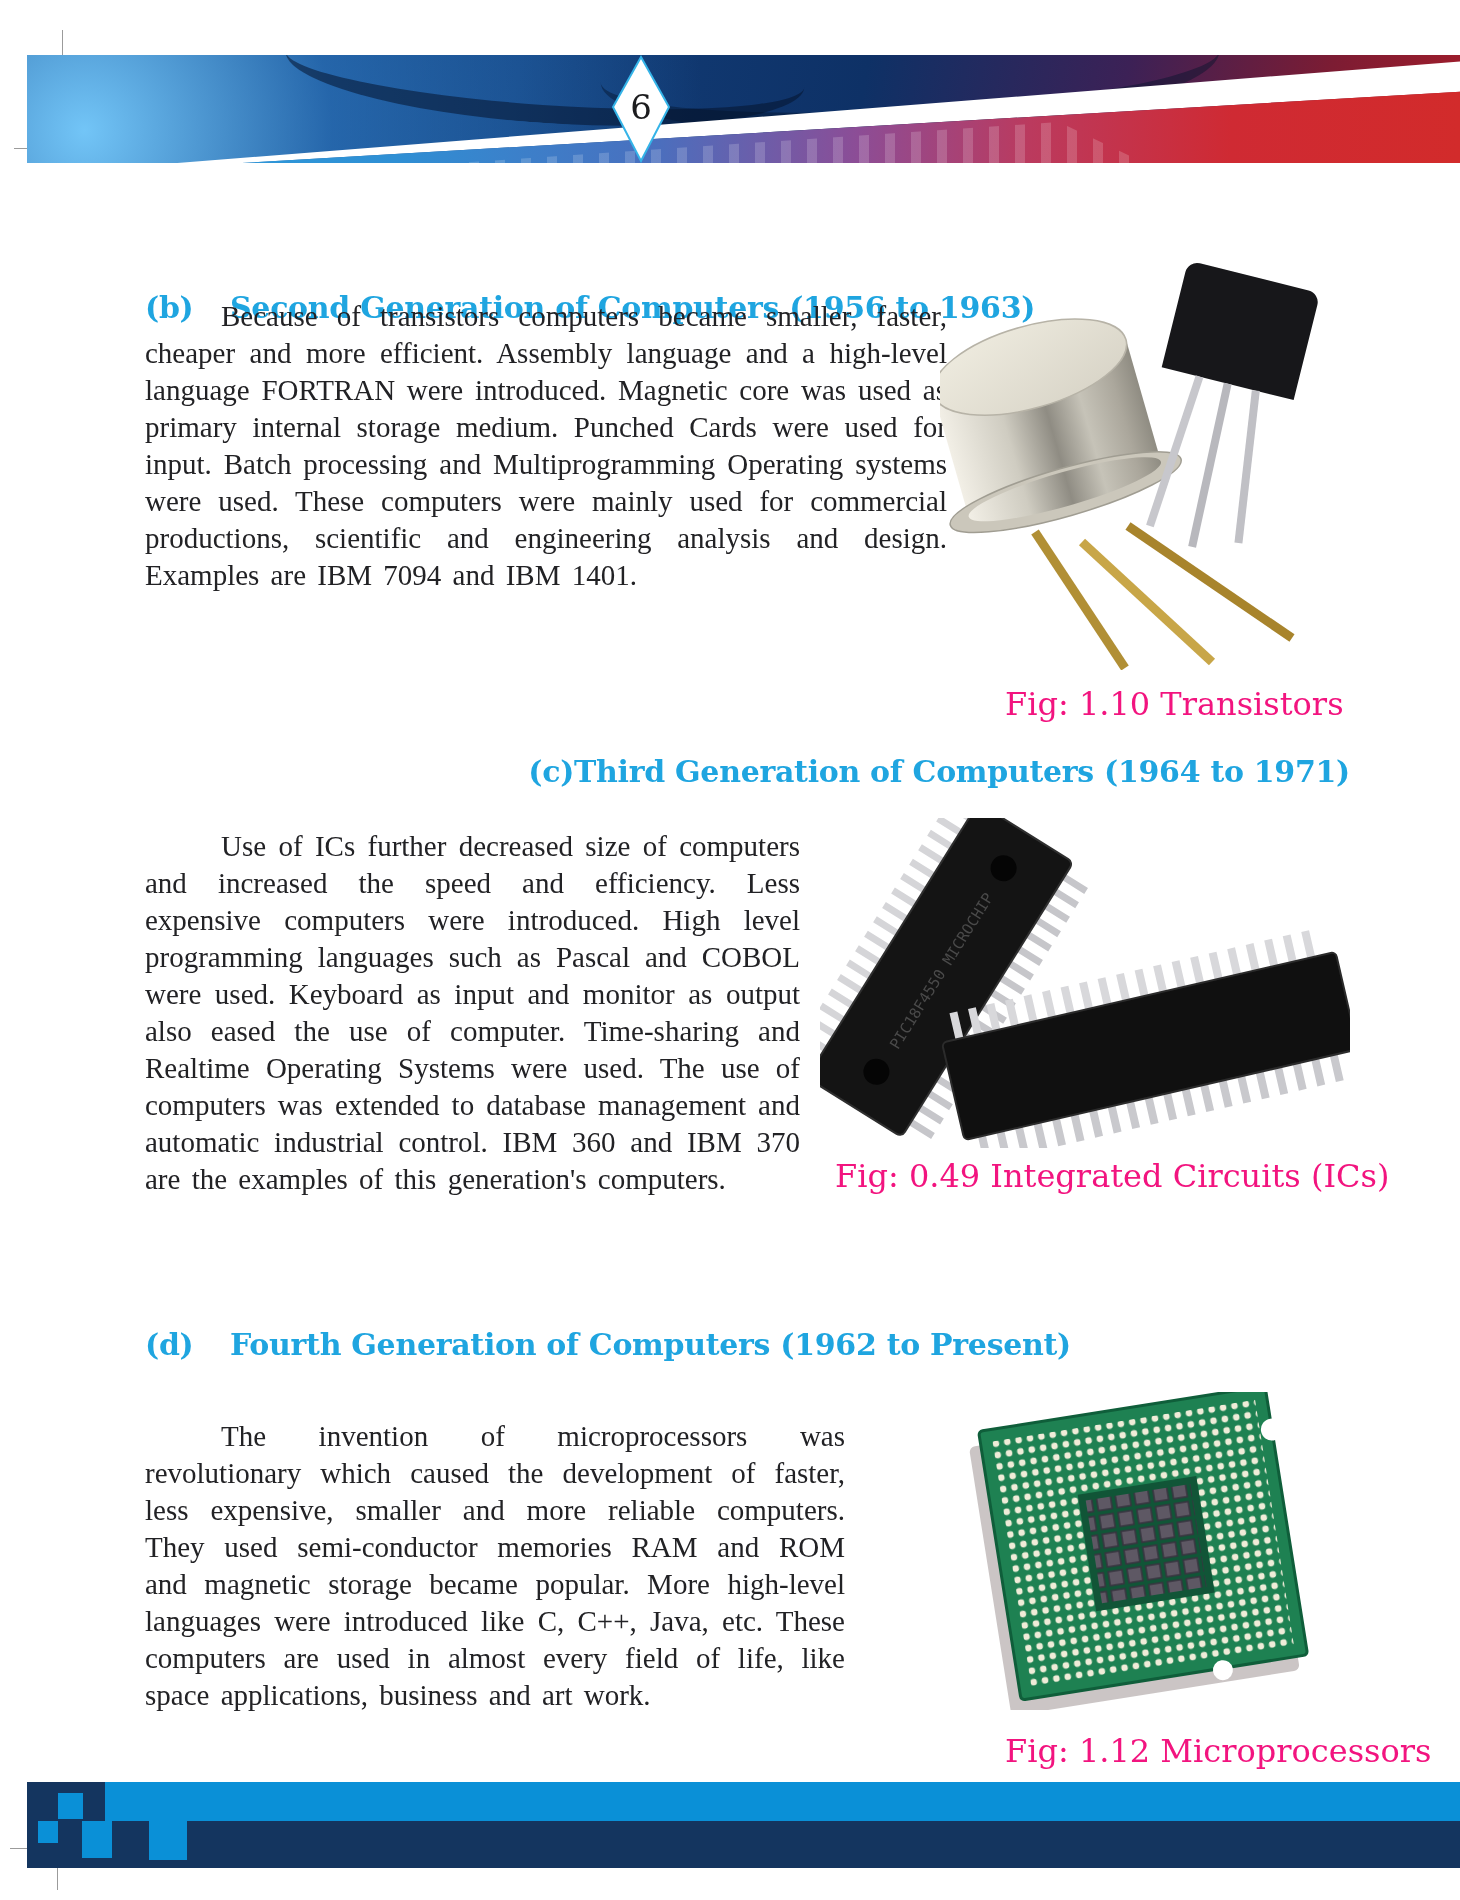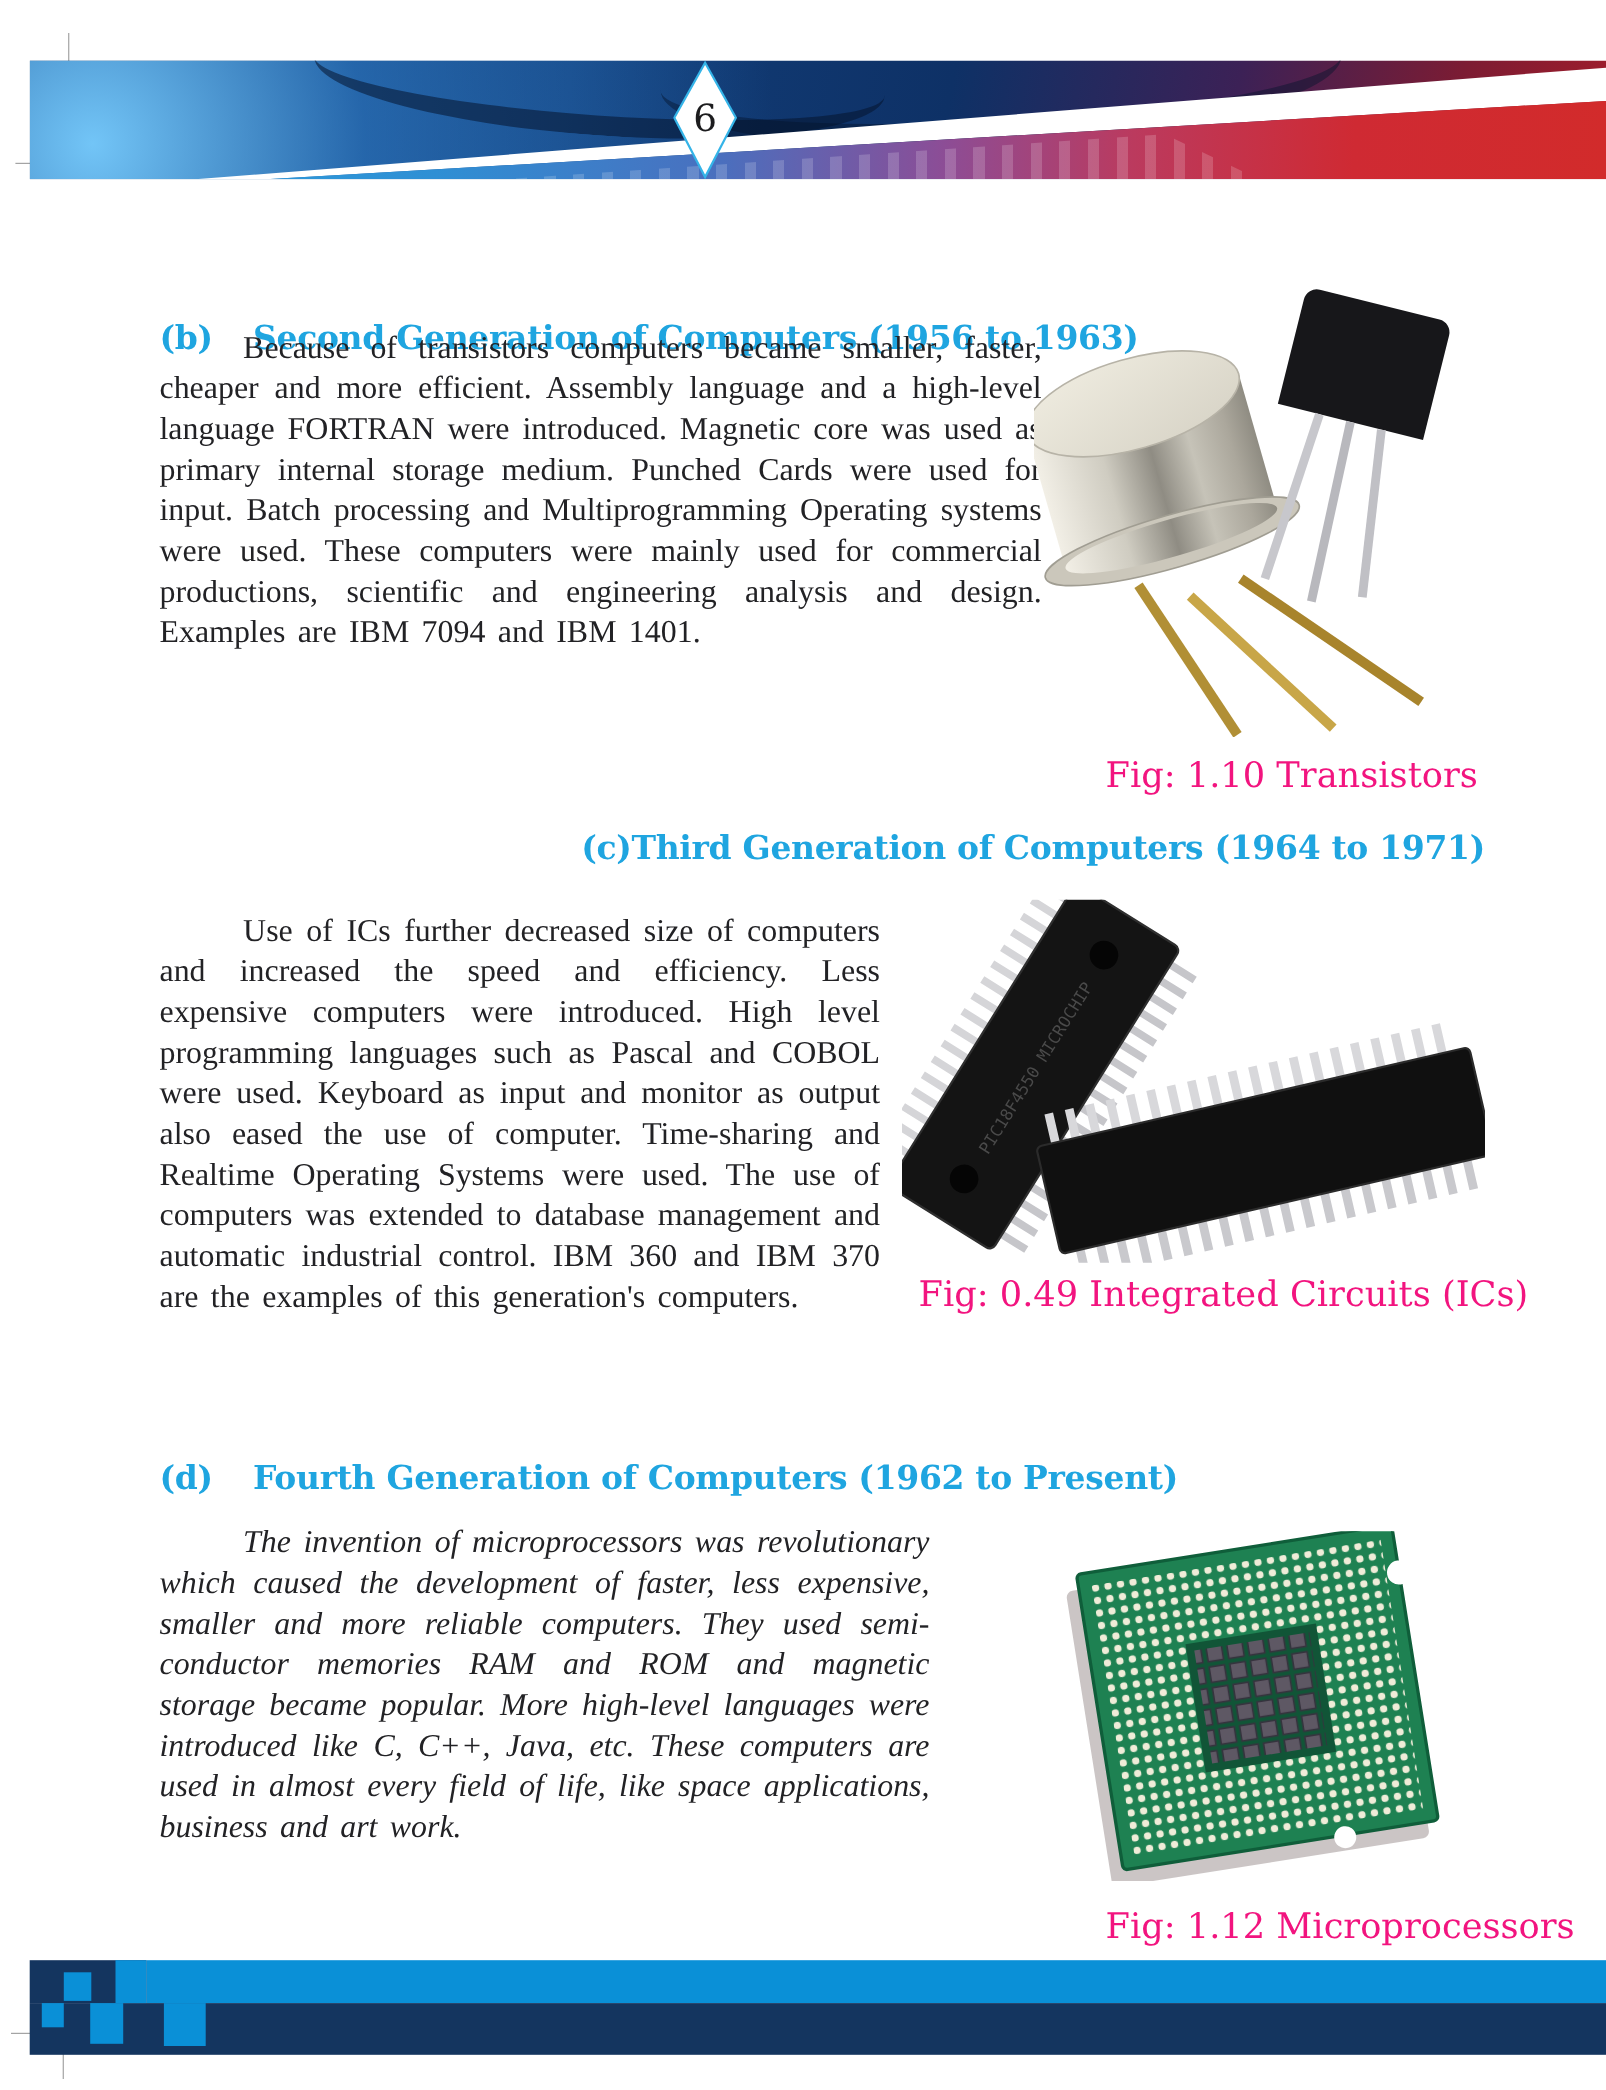--- a/index.html
+++ b/index.html
@@ -157,21 +157,21 @@
         <rect x="-202" y="-50" width="404" height="100" rx="5" fill="none" stroke="#2b2b2b" stroke-width="2"></rect>
       </g>
     </svg>
   </div>
   <div class="fig-caption" style="left:835px;top:1157px;">Fig: 0.49 Integrated Circuits (ICs)</div>
 
   <div class="sec-head" style="top:1328px;">
     <span class="marker">(d)</span><span>Fourth Generation of Computers (1962 to Present)</span>
   </div>
 
-  <div class="para" style="top:1384px;font-style:italic;">
+  <div class="para" style="top:1418px;">
     <span class="fspacer fs-d"></span>
     <p>The invention of microprocessors was revolutionary which caused the development of faster, less expensive, smaller and more reliable computers. They used semi-conductor memories RAM and ROM and magnetic storage became popular. More high-level languages were introduced like C, C++, Java, etc. These computers are used in almost every field of life, like space applications, business and art work.</p>
   </div>
 
   <div class="figure" style="left:950px;top:1392px;width:400px;height:318px;">
     <svg width="400" height="318" viewBox="0 0 400 318">
       <defs>
         <pattern id="dots" width="11.5" height="11.5" patternUnits="userSpaceOnUse">
           <rect width="11.5" height="11.5" fill="#1e8152"></rect>
           <circle cx="5.7" cy="5.7" r="3.3" fill="#efecd8"></circle>

